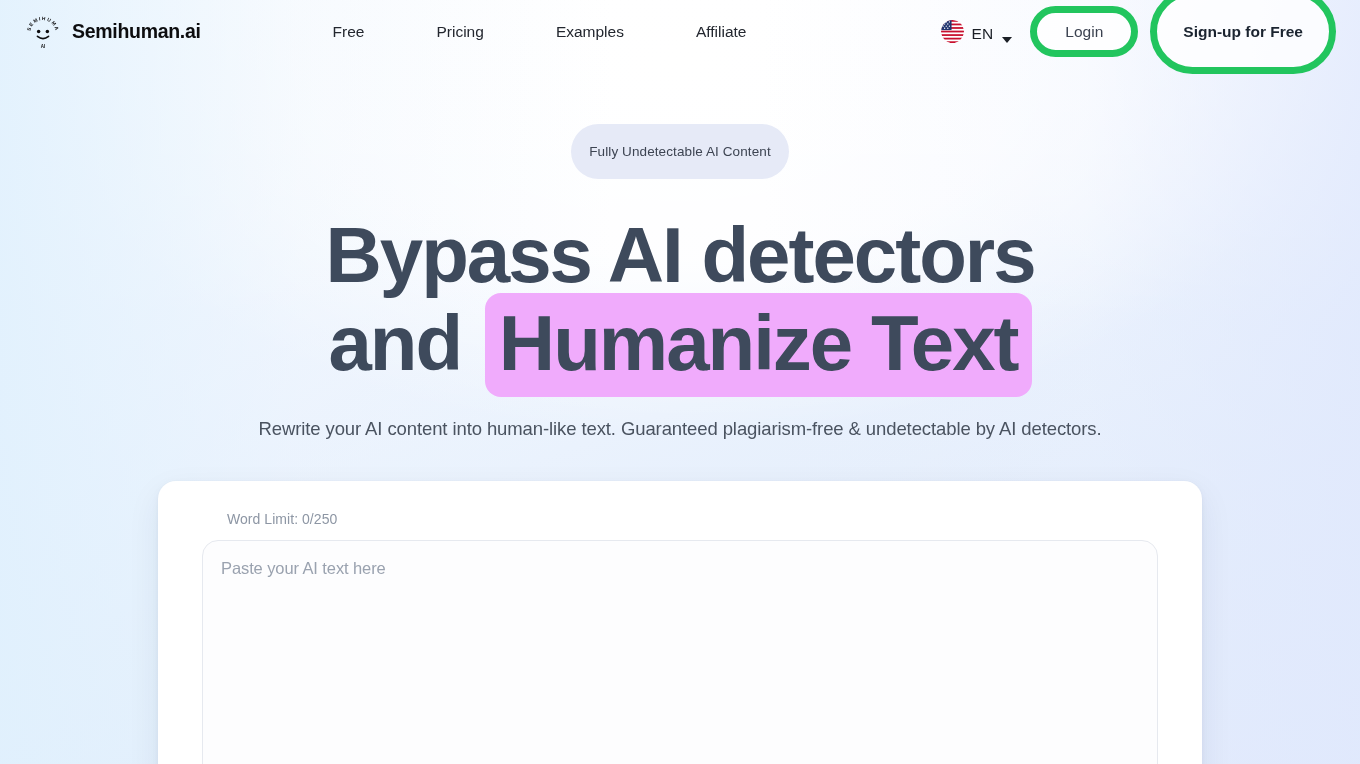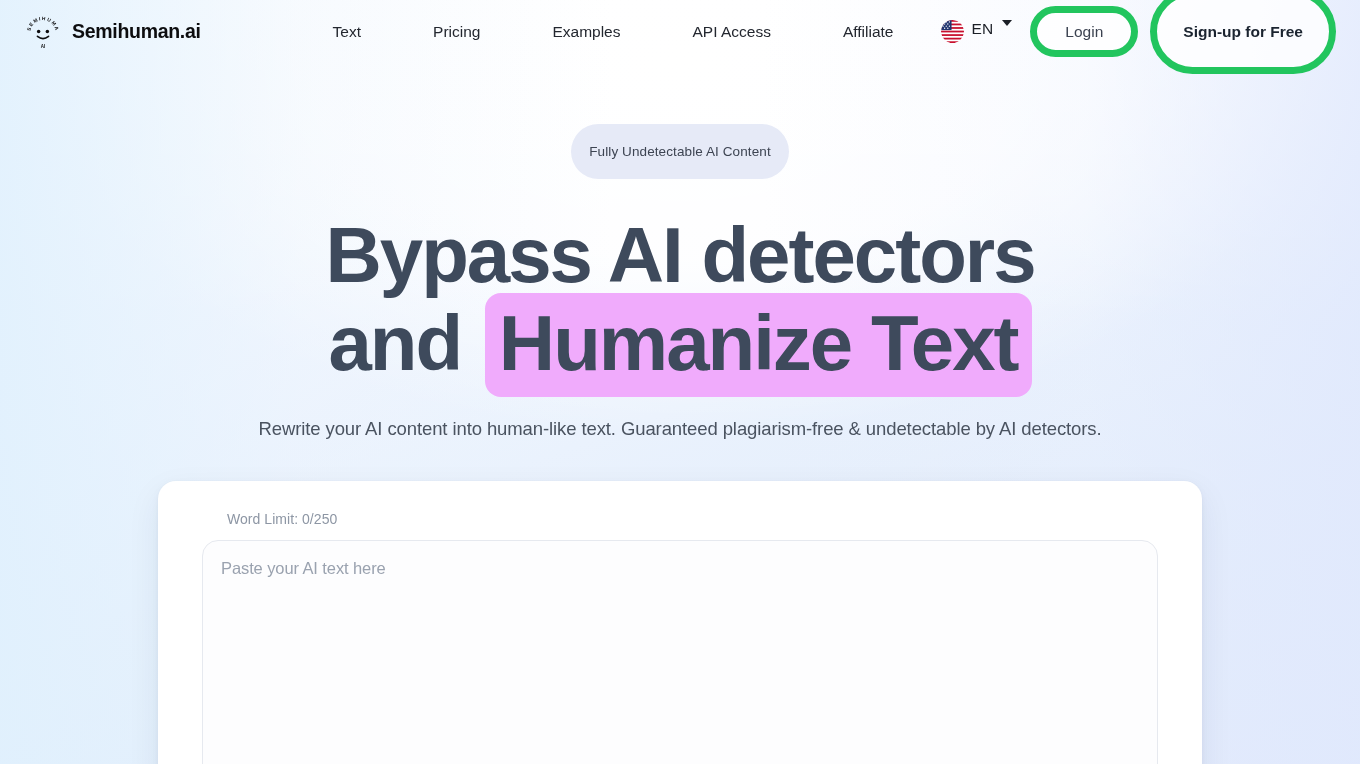--- a/index.html
+++ b/index.html
@@ -83,21 +83,21 @@
 
   .header-right {
     margin-left: auto;
     display: flex;
     align-items: center;
     gap: 12px;
   }
 
   .lang-switch {
     display: flex;
-    align-items: flex-start;
+    align-items: flex-end;
     gap: 7px;
     padding: 4px 6px;
     cursor: pointer;
   }
   .flag-icon { width: 23px; height: 23px; display: block; border-radius: 50%; }
   .lang-code {
     font-size: 15.5px;
     color: #1b1f26;
     font-weight: 500;
     letter-spacing: 0.2px;
@@ -233,24 +233,23 @@
       <circle cx="29.5" cy="23.5" r="2.2" fill="#0d0d0f"></circle>
 
       <path d="M 17 29.5 Q 24 35 31 29.5" stroke="#0d0d0f" stroke-width="2.1" fill="none" stroke-linecap="round"></path>
 
       <text x="24" y="44.5" text-anchor="middle" font-family="'Liberation Sans', sans-serif" font-size="5.6" font-weight="700" fill="#0d0d0f">AI</text>
     </svg>
     <span class="brand-name">Semihuman.ai</span>
   </a>
 
   <nav class="nav">
-    <a class="nav-link" href="#">Text</a>
+    <a class="nav-link" href="#">Free</a>
     <a class="nav-link" href="#">Pricing</a>
     <a class="nav-link" href="#">Examples</a>
-    <a class="nav-link" href="#">API Access</a>
     <a class="nav-link" href="#">Affiliate</a>
   </nav>
 
   <div class="header-right">
 
     <div class="lang-switch">
       <svg class="flag-icon" viewBox="0 0 24 24">
         <defs>
           <clipPath id="circ">
               <circle cx="12" cy="12" r="12"></circle>

